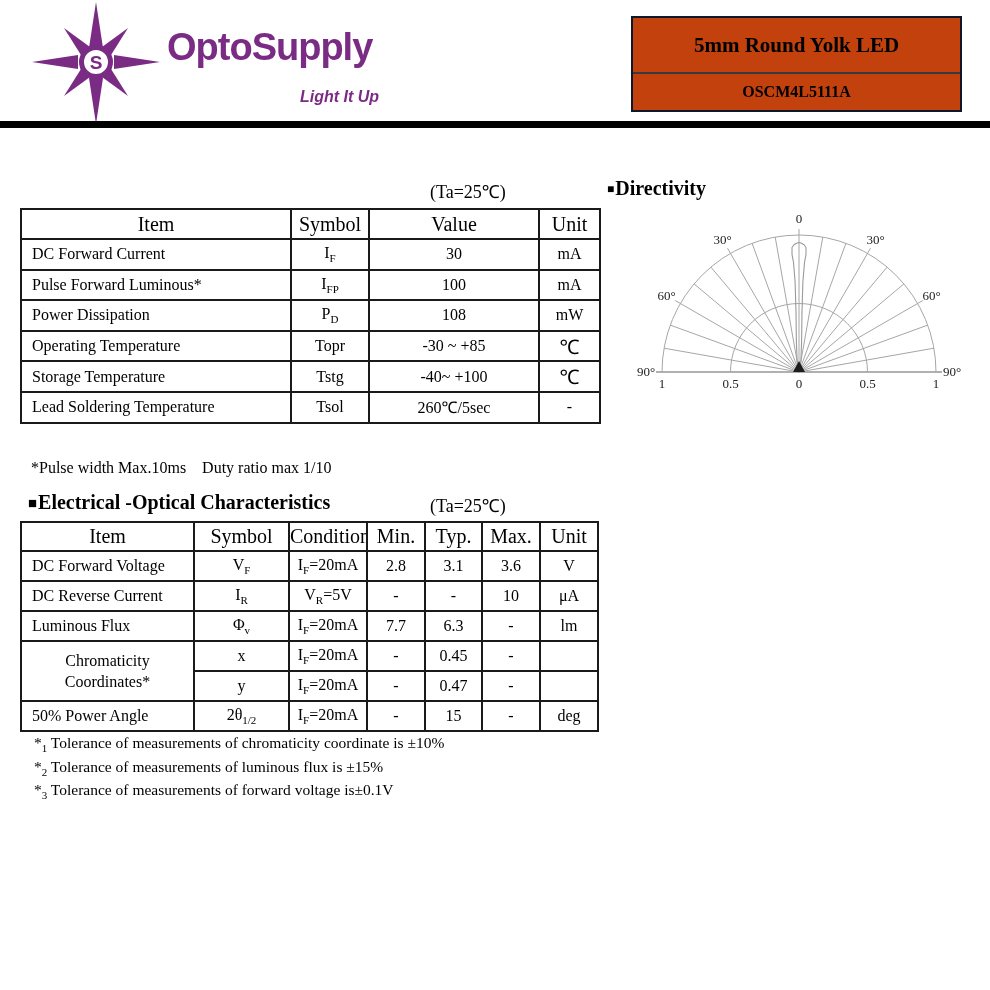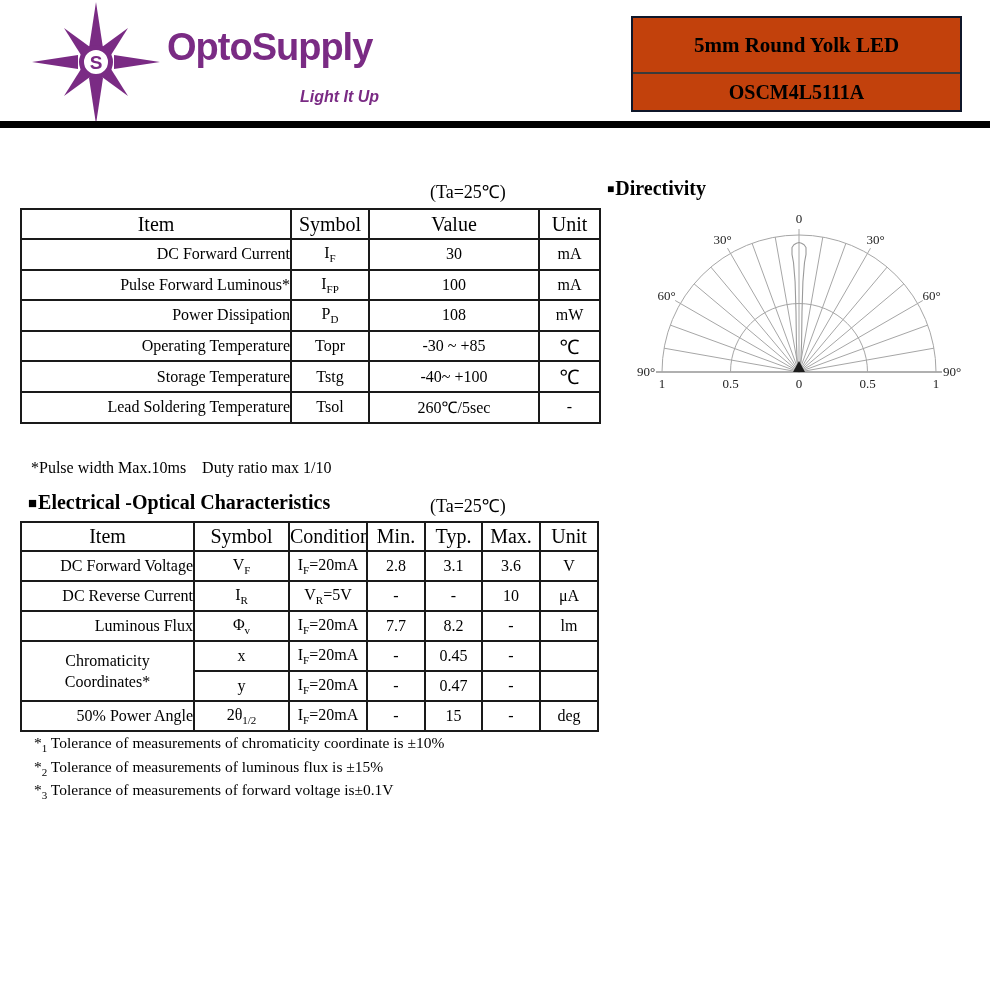--- a/index.html
+++ b/index.html
@@ -9,35 +9,35 @@
   
   .logo-star{position:absolute;left:29px;top:2px;width:134px;height:122px;}
   .brand-name{position:absolute;left:167px;top:26px;font-family:"Liberation Sans",sans-serif;
               font-weight:bold;font-size:38px;letter-spacing:-1px;color:#7a2b84;}
   .tagline{position:absolute;left:300px;top:88px;font-family:"Liberation Sans",sans-serif;
            font-weight:bold;font-style:italic;font-size:16px;color:#7a2b84;}
   .title-box{position:absolute;left:631px;top:16px;width:327px;border:2px solid #0f172a;background:#c2410c;}
   .tb-row1{height:54px;display:flex;align-items:center;justify-content:center;
            font-weight:bold;font-size:21px;}
   .tb-row2{height:36px;border-top:2px solid #3a3a3a;display:flex;align-items:center;
-           justify-content:center;font-weight:bold;font-size:20px;}
+           justify-content:center;font-weight:bold;font-size:16px;}
   .rule{position:absolute;left:0;top:121px;width:990px;height:7px;background:#000;}
 
   
   .sec-title{position:absolute;font-weight:bold;font-size:20px;white-space:nowrap;}
   .marker{font-size:12px;vertical-align:2px;margin-right:1px;}
   .marker.big{font-size:15px;vertical-align:1px;}
   .cond{position:absolute;font-size:18px;white-space:nowrap;}
 
   
   table{border-collapse:collapse;position:absolute;table-layout:fixed;background:#fff;}
   th,td{border:2px solid #1a1a1a;text-align:center;font-size:16px;padding:0;
         font-weight:normal;overflow:hidden;}
   th{font-size:20px;}
-  td.item{text-align:right;}
+  td.item{text-align:left;padding-left:10px;}
   td.item-center{text-align:center;line-height:21px;}
   #amr-table{left:20px;top:208px;width:579px;}
   #amr-table th{height:28px;}
   #amr-table td{height:28.6px;}
   #eoc-table{left:20px;top:521px;width:577px;}
   #eoc-table th{height:27px;}
   #eoc-table td{height:28px;}
   sub{font-size:11px;}
   .degc{font-size:20px;}
 
@@ -181,21 +181,21 @@
           <td>-</td>
           <td>-</td>
           <td>10</td>
           <td>μA</td>
         </tr>
         <tr>
           <td class="item">Luminous Flux</td>
           <td><span>Φ<sub>v</sub></span></td>
           <td><span>I<sub>F</sub>=20mA</span></td>
           <td>7.7</td>
-          <td>8.2</td>
+          <td>6.3</td>
           <td>-</td>
           <td>lm</td>
         </tr>
         <tr>
           <td class="item-center" rowspan="2">
             <div>Chromaticity</div>
             <div>Coordinates*</div>
           </td>
           <td><span>x</span></td>
           <td><span>I<sub>F</sub>=20mA</span></td>

